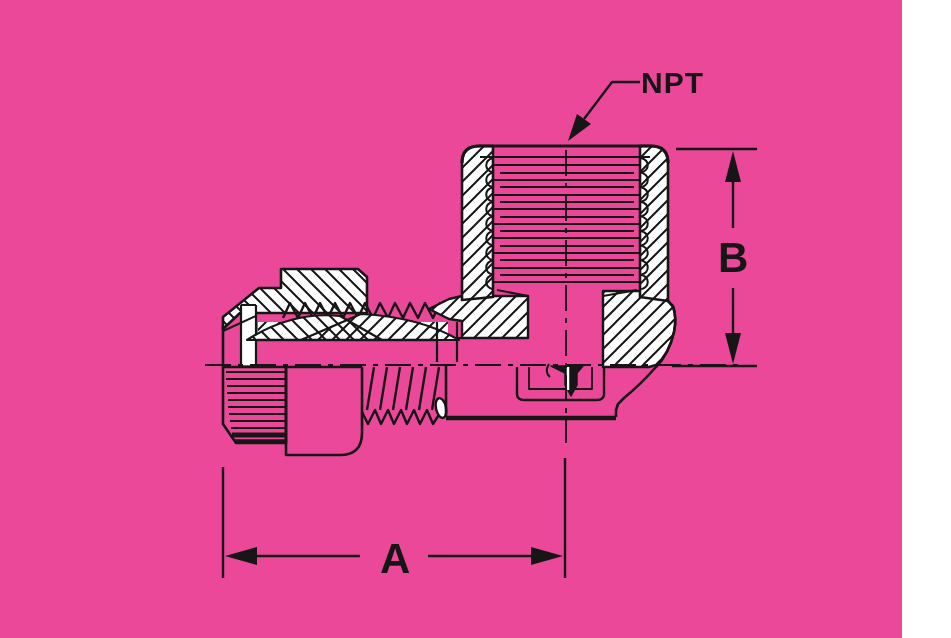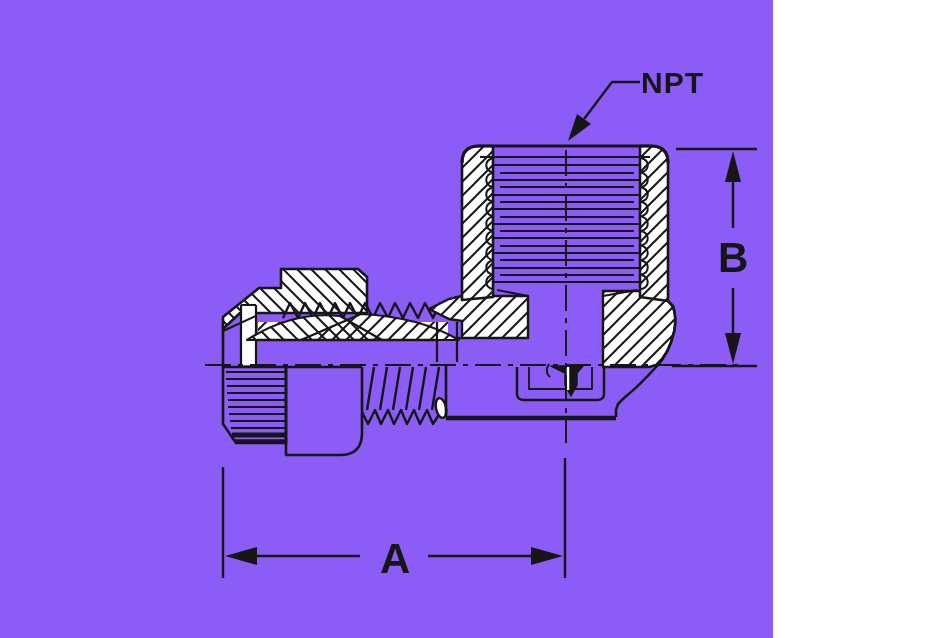--- a/index.html
+++ b/index.html
@@ -1,19 +1,19 @@
 <!DOCTYPE html>
 <html><head>
 <meta charset="utf-8">
 <style>
   html,body{margin:0;padding:0;background:#ffffff;}
   .canvas{
     position:relative;
-    width:773px;height:638px;
-    background:#8b5cf6;
+    width:902px;height:638px;
+    background:#ec4899;
     overflow:hidden;
     font-family:"Liberation Sans", sans-serif;
   }
   svg{position:absolute;left:0;top:0;}
   text.dimlabel{
     font-family:"Liberation Sans", sans-serif;
     font-weight:bold;
     fill:#161616;
   }
 </style>

